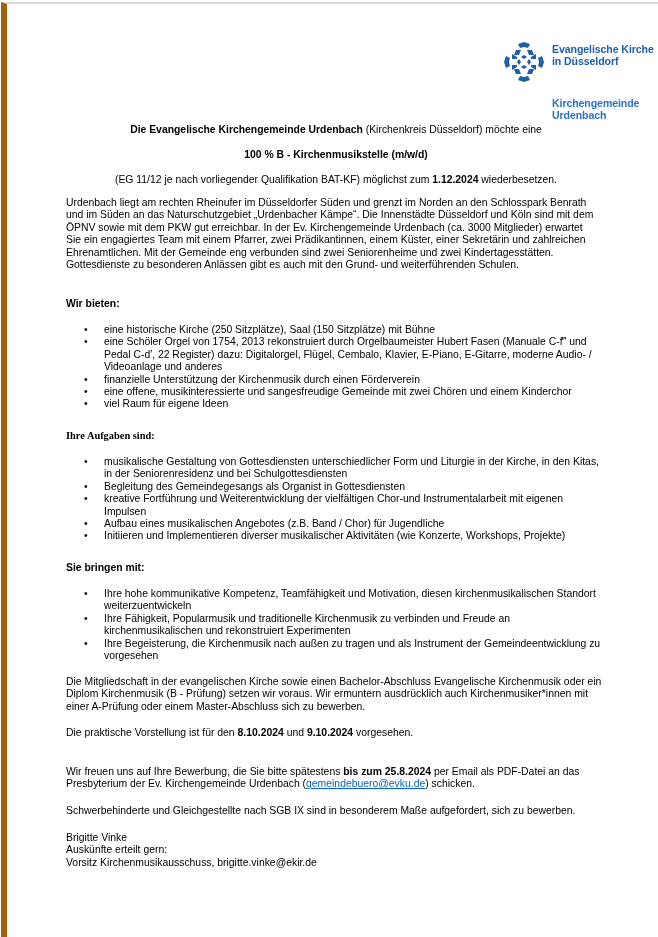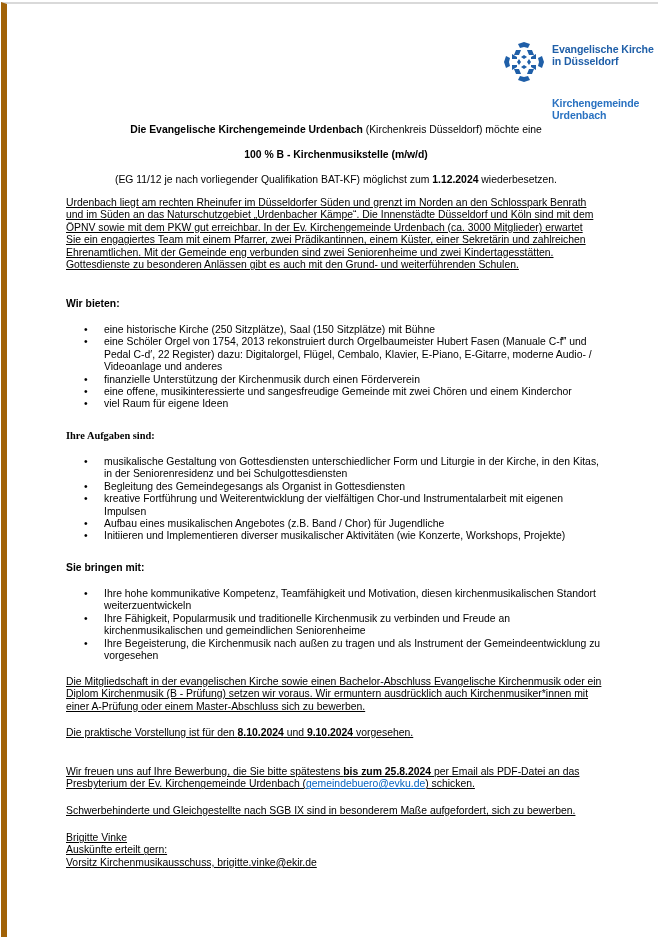--- a/index.html
+++ b/index.html
@@ -9,21 +9,21 @@
           border-top: 2px solid #d9d9d9; border-left: 6px solid #a16207; background: #fff; }
   .content { position: absolute; left: 0; top: 0; width: 100%; height: 100%;
              font-size: 10.4px; line-height: 12.4px; }
   .logo { position: absolute; left: 497px; top: 36px; width: 150px; height: 70px; }
   .logo-mark { position: absolute; left: 0; top: 2px; width: 40px; height: 40px; }
   .logo-text { position: absolute; left: 48px; top: 4px; color: #1f5fa8; font-size: 10.6px;
                line-height: 11.5px; font-weight: bold; letter-spacing: -0.1px; }
   .logo-sub { position: absolute; left: 48px; top: 58px; color: #2a72c1; font-size: 10.6px;
               line-height: 11.5px; font-weight: bold; letter-spacing: -0.1px; }
   .center-line { position: absolute; left: 0; width: 658px; text-align: center; }
-  .p { position: absolute; left: 59px; width: 560px; text-decoration: underline; }
+  .p { position: absolute; left: 59px; width: 560px; }
   .b { font-weight: bold; }
   .heading { position: absolute; left: 59px; font-weight: bold; }
   ul.bullets { position: absolute; left: 59px; width: 570px; margin: 0; padding: 0; list-style: none; }
   ul.bullets li { position: relative; padding-left: 38px; }
   ul.bullets li .dot { position: absolute; left: 18px; top: 0; }
   a.mail { color: #0563c1; text-decoration: underline; }
 </style>
 </head>
 <body>
 
@@ -133,21 +133,21 @@
     <div class="heading" style="top:558px;">Sie bringen mit:</div>
     <ul class="bullets" style="top:584px;">
       <li>
           <span class="dot">•</span>
           <div>Ihre hohe kommunikative Kompetenz, Teamfähigkeit und Motivation, diesen kirchenmusikalischen Standort</div>
           <div>weiterzuentwickeln</div>
         </li>
       <li>
           <span class="dot">•</span>
           <div>Ihre Fähigkeit, Popularmusik und traditionelle Kirchenmusik zu verbinden und Freude an</div>
-          <div>kirchenmusikalischen und gemeindlichen Seniorenheime</div>
+          <div>kirchenmusikalischen und rekonstruiert Experimenten</div>
         </li>
       <li>
           <span class="dot">•</span>
           <div>Ihre Begeisterung, die Kirchenmusik nach außen zu tragen und als Instrument der Gemeindeentwicklung zu</div>
           <div>vorgesehen</div>
         </li>
     </ul>
 
     <div class="p" style="top:672px;">
       <div>Die Mitgliedschaft in der evangelischen Kirche sowie einen Bachelor-Abschluss Evangelische Kirchenmusik oder ein</div>

